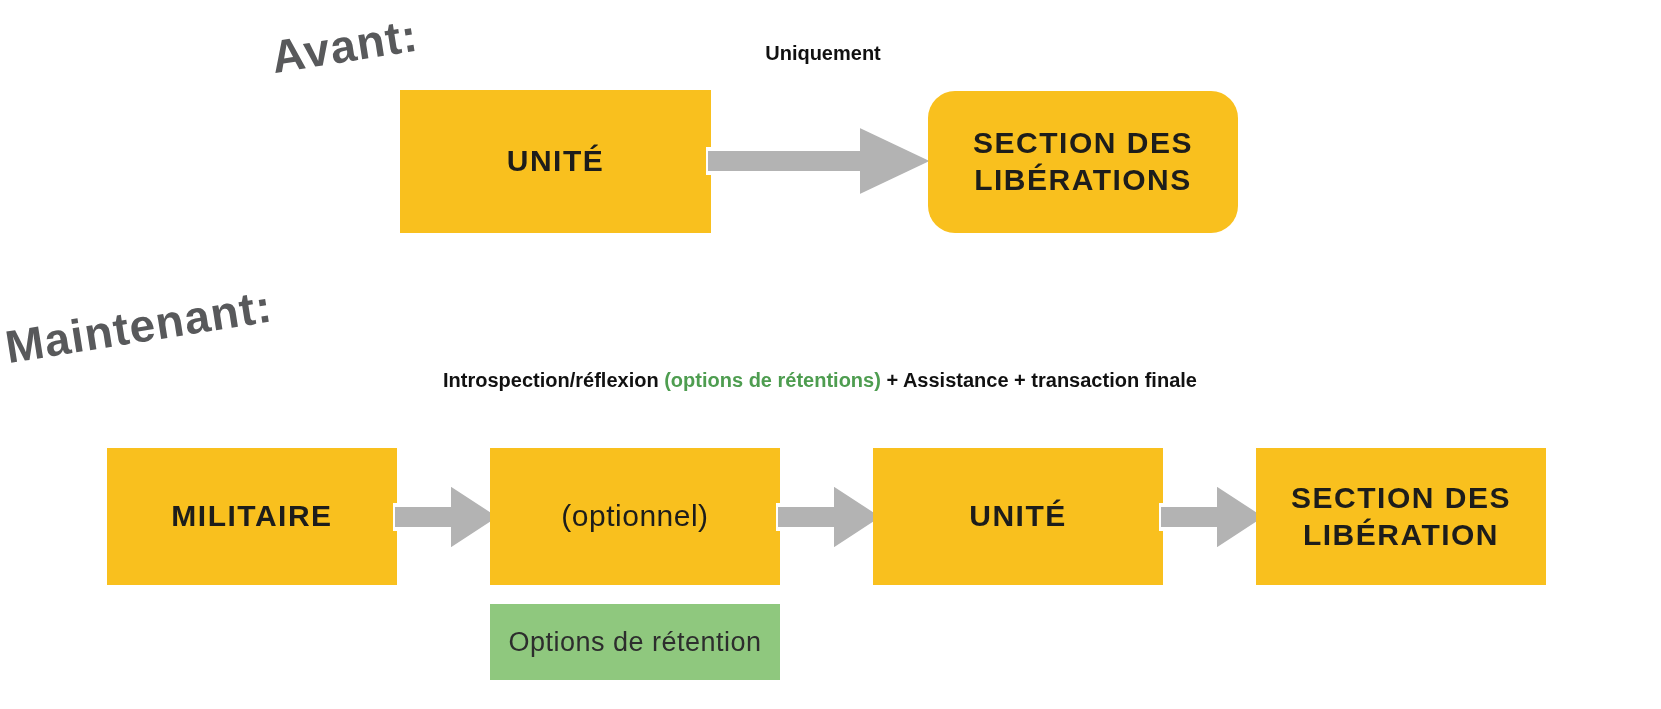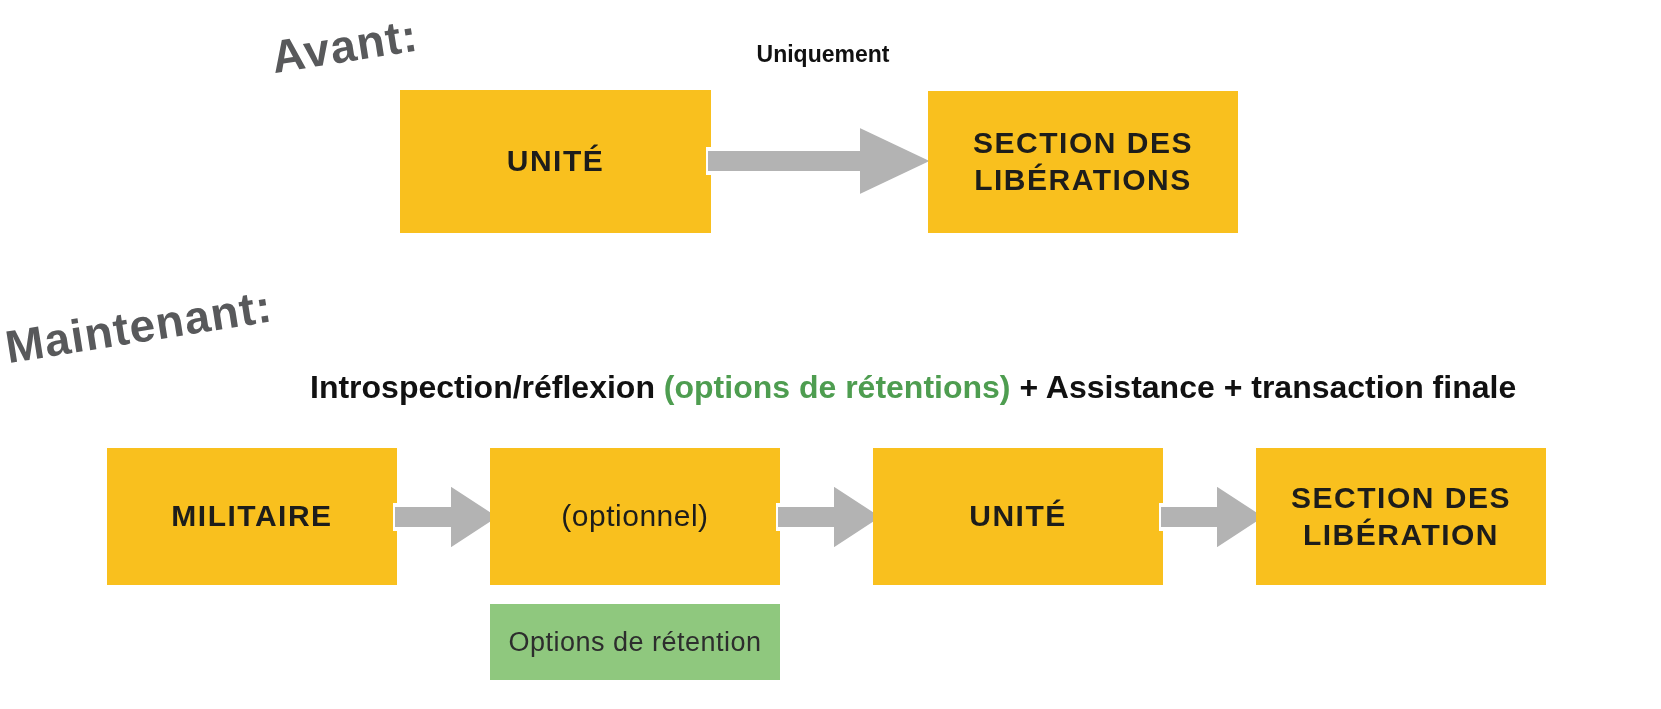--- a/index.html
+++ b/index.html
@@ -20,41 +20,41 @@
     display:flex;flex-direction:column;align-items:center;justify-content:center;
     text-align:center;
   }
   .flowbox .title{
     font-weight:700;font-size:30px;letter-spacing:1.5px;line-height:1.22;color:#1d1d1b;
   }
   .flowbox .subtitle{
     font-weight:400;font-size:30px;letter-spacing:.5px;line-height:1.15;color:#1d1d1b;
   }
   .box-unite-before{left:400px;top:90px;width:311px;height:143px;}
-  .box-section-before{left:928px;top:91px;width:310px;height:142px;padding:0 10px;box-sizing:border-box;}
+  .box-section-before{left:928px;top:91px;width:310px;height:142px;padding:0 10px;box-sizing:border-box;border-radius:27px;}
   .row2{top:448px;height:137px;width:290px;padding:0 8px;box-sizing:border-box;}
   .box-militaire{left:107px;align-items:center;}
   .box-centre{left:490px;}
   .box-unite-now{left:873px;}
   .box-section-now{left:1256px;text-align:center;}
   
   .retention{
     position:absolute;left:490px;top:604px;width:290px;height:76px;
     background:var(--green-box,#8fc87e);
     display:flex;align-items:center;justify-content:center;text-align:center;
     font-size:27px;font-weight:400;color:#2d2d2d;letter-spacing:.5px;
   }
   
   .arrow-label-before{
     position:absolute;left:668px;top:40px;width:310px;text-align:center;
-    font-size:23px;font-weight:700;line-height:1.3;color:#111;
+    font-size:20px;font-weight:700;line-height:1.3;color:#111;
   }
   .flow-label-now{
     position:absolute;left:310px;top:369px;width:1020px;text-align:center;
-    font-size:32px;font-weight:600;color:#111;white-space:nowrap;
+    font-size:20px;font-weight:600;color:#111;white-space:nowrap;
   }
   .flow-label-now .hl{color:var(--green-text,#4e9d50);font-weight:800;}
   
   .arrow{position:absolute;}
   .arrow polygon{fill:var(--arrow-gray,#b3b3b3);stroke:#fff;stroke-width:4;stroke-linejoin:miter;}
   .arrow-1{left:706px;top:119px;}
   .arrow-r2{top:477px;}
   .arrow-r2a{left:393px;}
   .arrow-r2b{left:776px;}
   .arrow-r2c{left:1159px;}

